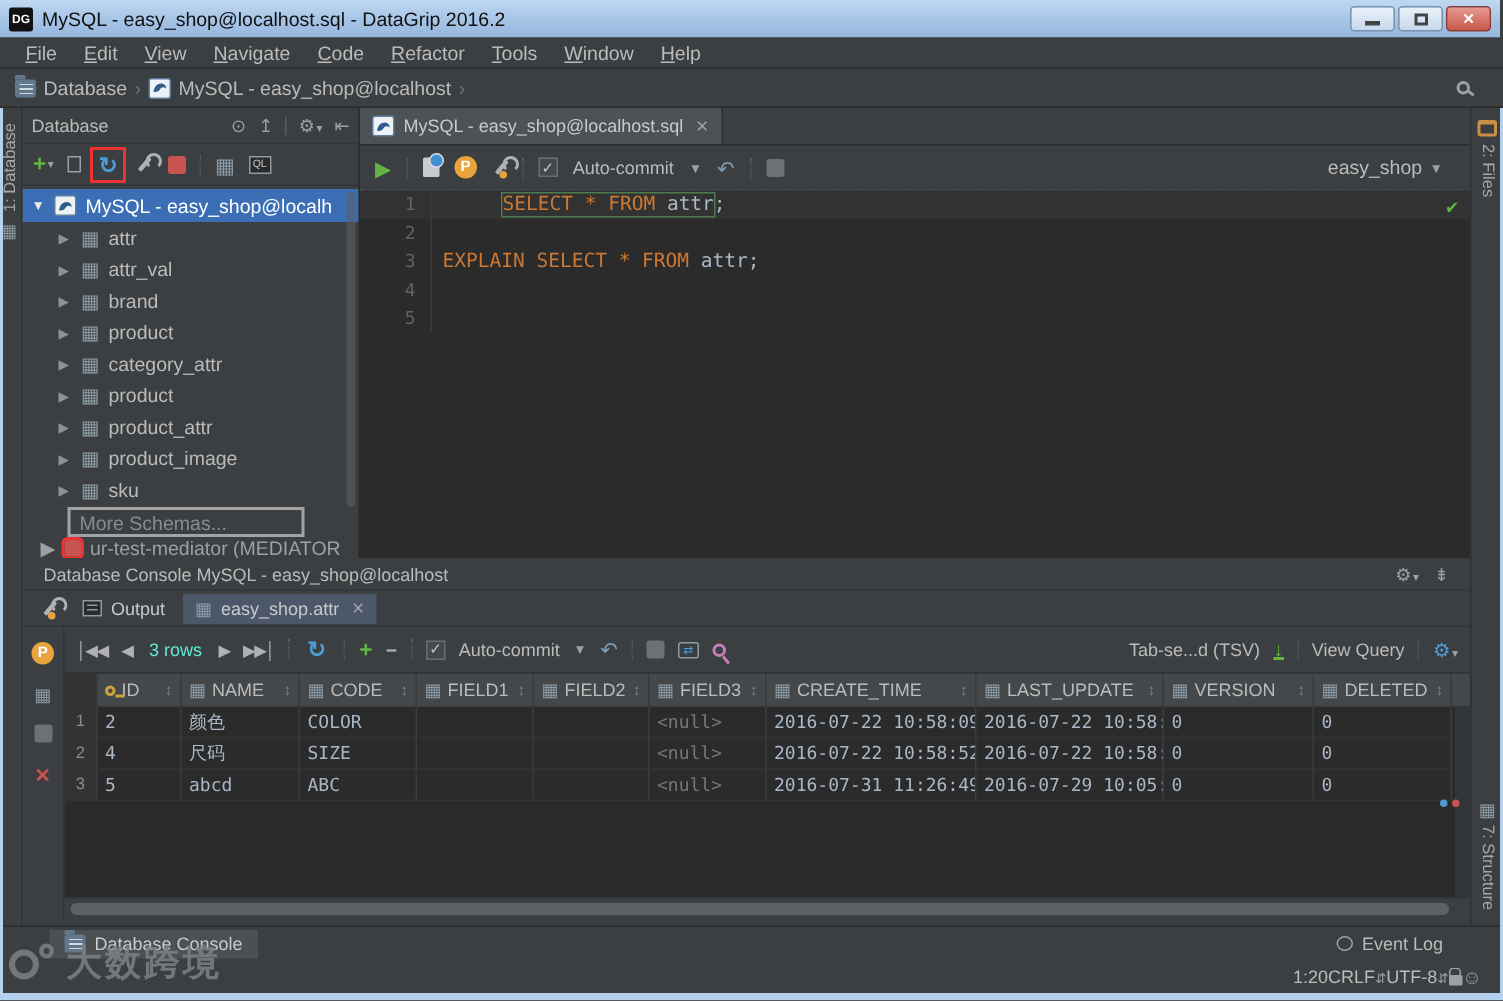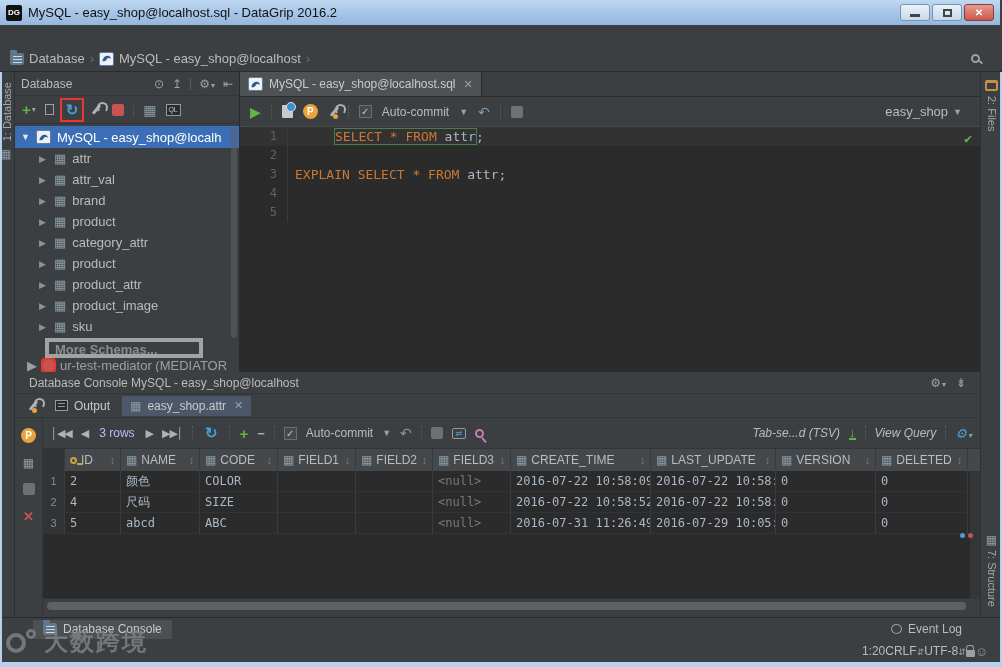--- a/index.html
+++ b/index.html
@@ -88,22 +88,22 @@
   .ql-ic { width:15px; height:12px; background:#2B2B2B; border:1px solid #8C9BA5; color:#C8CACC;
     font-size:7px; display:flex; align-items:center; justify-content:center; }
   #tree { padding-top:2px; position:relative; height:248px; }
   .tree-row { display:flex; align-items:center; height:21px; padding-left:24px; gap:6px; color:#BBBBBB; }
   .tree-row .arr { color:#8F9193; font-size:9px; width:9px; }
   .tree-row .t-ic { color:#8C9BA5; font-size:13px; line-height:1; }
   #tree-root { display:flex; align-items:center; height:22px; background:#3B6EB5;
     color:#FFF; gap:6px; padding-left:6px; }
   #tree-root .arr { color:#E8E8E8; font-size:9px; }
   .more-row { padding-left:30px; height:21px; display:flex; align-items:center; }
-  .more-box { border:4px solid #a3a3a3; padding:0 6px; height:20px; display:flex; align-items:flex-start;
-    color:#8A8C8E; min-width:158px;font-weight:bold; }
+  .more-box { border:2px solid #a3a3a3; padding:0 6px; height:20px; display:flex; align-items:flex-end;
+    color:#8A8C8E; min-width:158px; }
   .clipped-row { display:flex; align-items:center; gap:6px; padding-left:12px; height:14px;
     overflow:hidden; color:#9AA0A6; }
   .red-ds { width:11px; height:11px; background:#C75450; border-radius:2px; outline:2px solid #E33; }
   #tree-scroll { position:absolute; right:2px; top:4px; width:6px; height:210px;
     background:#5E6163; border-radius:3px; opacity:.55; }
 
   
   #editor { left:240px; top:72px; width:740px; height:300px; background:#2B2B2B; }
   #tabbar { height:25px; background:#3C3F41; border-bottom:1px solid #292B2D; display:flex; }
   .etab { display:flex; align-items:center; gap:6px; padding:0 8px; background:#4E5254;
@@ -154,27 +154,27 @@
   .console-ic { width:13px; height:11px; background:#2B2B2B; border:1px solid #8C9BA5; position:relative; }
   .console-ic::after { content:""; position:absolute; left:2px; top:2px; width:7px; height:1px;
     background:#8C9BA5; box-shadow:0 3px 0 #8C9BA5; }
   #bp-body { display:flex; height:198px; }
   #bp-strip { width:28px; display:flex; flex-direction:column; align-items:center; gap:14px;
     padding-top:10px; border-right:1px solid #333638; }
   .red-x { color:#C75450; font-weight:bold; font-size:13px; }
   #bp-main { flex:1; display:flex; flex-direction:column; }
   #grid-toolbar { height:30px; display:flex; align-items:center; gap:9px; padding:0 8px; }
   .navi { color:#AFB1B3; font-size:11px; letter-spacing:-1px; }
-  .rows-lbl { font-size:12px; color:#c4b5fd; margin:0 2px; }
+  .rows-lbl { font-size:12px; color:#5eead4; margin:0 2px; }
   .case-ic { width:14px; height:11px; border:1px solid #8C9BA5; border-radius:2px; color:#4B9BD5;
     font-size:8px; display:flex; align-items:center; justify-content:center; }
   .pin-ic { width:9px; height:9px; border:2px solid #C77DB5; border-radius:50%; position:relative; }
   .pin-ic::after { content:""; position:absolute; width:2px; height:6px; background:#C77DB5;
     left:6px; top:6px; transform:rotate(-40deg); }
-  .toolbar-right { margin-left:auto; display:flex; align-items:center; gap:9px;font-style:italic; }
+  .toolbar-right { margin-left:auto; display:flex; align-items:center; gap:9px; }
   .dl-ic { color:#62B543; font-weight:bold; font-size:13px; border-bottom:2px solid #62B543; line-height:11px; }
   .gear-blue { color:#4B9BD5; }
   
   #grid { position:relative; background:#2B2B2B; border-top:1px solid #333638; height:150px; overflow:hidden; }
   .g-row { display:flex; height:21px; }
   .g-row.hdr { height:22px; background:#45484B; }
   .g-cell { flex:none; border-right:1px solid #3A3C3E; display:flex; align-items:center;
     padding:0 5px; font-family:"DejaVu Sans Mono", monospace; font-size:12px; color:#A9B7C6;
     overflow:hidden; white-space:nowrap;text-align:center; }
   .g-row.hdr .g-cell { font-family:"Liberation Sans", sans-serif; color:#BBBBBB; gap:4px; border-right:1px solid #37393B; }
@@ -234,20 +234,23 @@
         </div>
       <div class="winbtn">
           <span class="glyph-max"></span>
         </div>
       <div class="winbtn close">
           <span>✕</span>
         </div>
     </div>
   </div>
 
+  <div id="menubar" class="abs">
+    <span id="menu-items"><span class="menu-item">File</span><span class="menu-item">Edit</span><span class="menu-item">View</span><span class="menu-item">Navigate</span><span class="menu-item">Code</span><span class="menu-item">Refactor</span><span class="menu-item">Tools</span><span class="menu-item">Window</span><span class="menu-item">Help</span></span>
+  </div>
 
   <div id="navbar" class="abs">
     <span class="crumb">
       <span class="folder-db"></span>
       <span>Database</span>
     </span>
     <span class="chev">›</span>
     <span class="crumb">
       <span class="dolphin">
           <svg width="11" height="11" viewBox="0 0 12 12">

